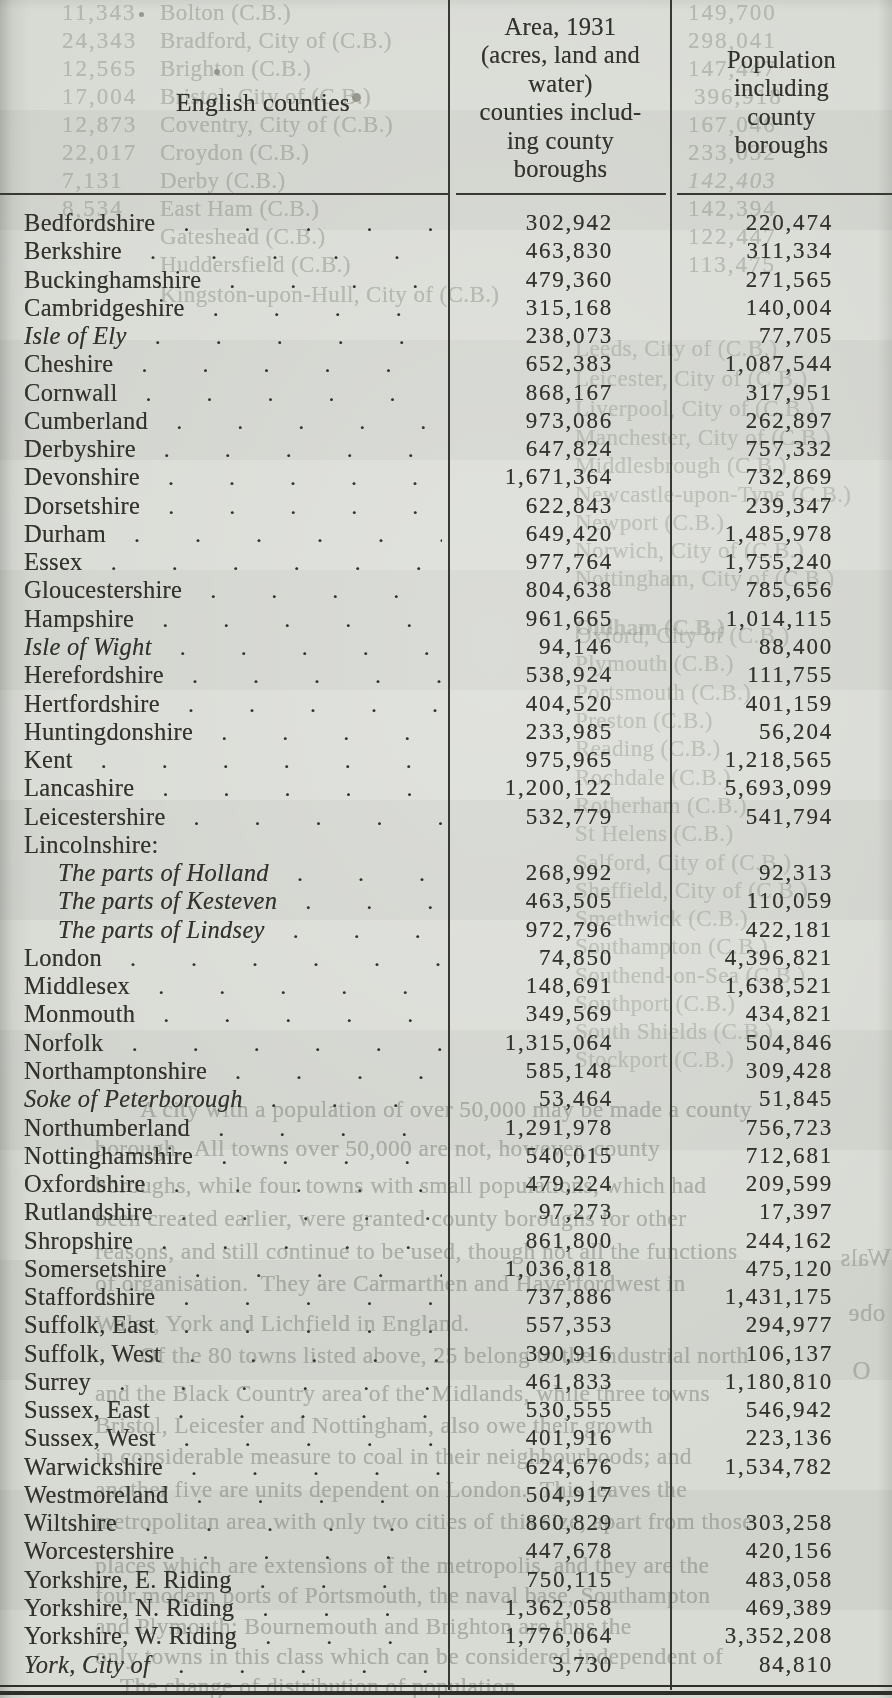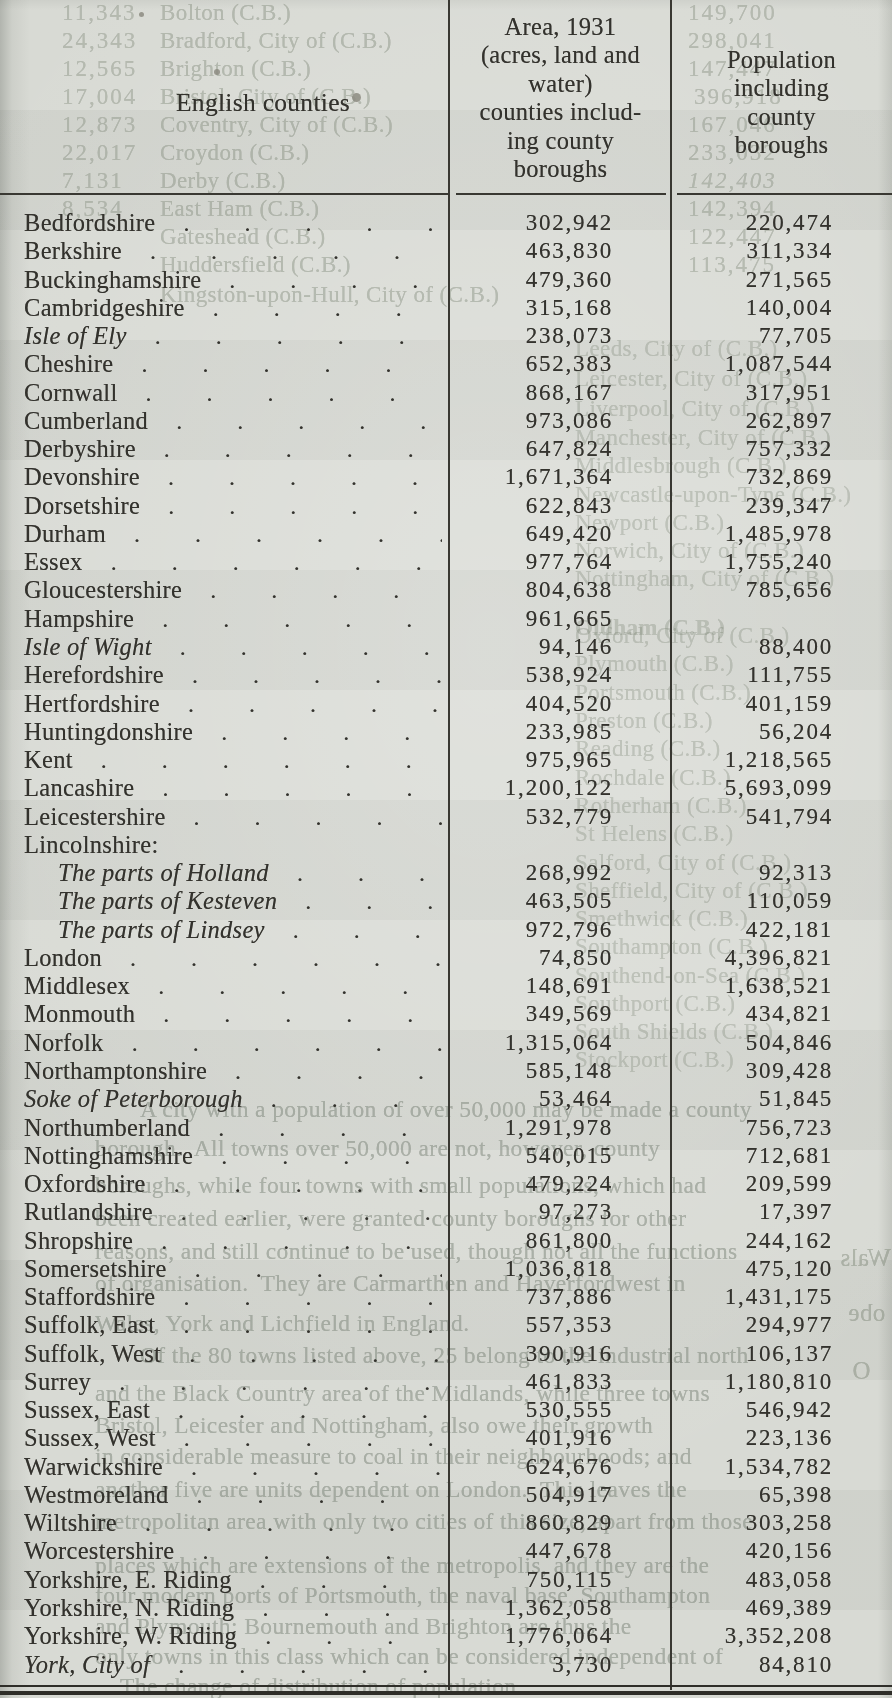--- a/index.html
+++ b/index.html
@@ -275,20 +275,21 @@
         </div>
         <div class="num area">804,638</div>
         <div class="num pop">785,656</div>
       </div>
       <div class="row">
         <div class="namecell">
           <span class="nm">Hampshire</span>
           <span class="leader">............</span>
         </div>
         <div class="num area">961,665</div>
+        <div class="num pop">1,014,115</div>
       </div>
       <div class="row it">
         <div class="namecell">
           <span class="nm">Isle of Wight</span>
           <span class="leader">............</span>
         </div>
         <div class="num area">94,146</div>
         <div class="num pop">88,400</div>
       </div>
       <div class="row">
@@ -521,21 +522,20 @@
         </div>
         <div class="num area">624,676</div>
         <div class="num pop">1,534,782</div>
       </div>
       <div class="row">
         <div class="namecell">
           <span class="nm">Westmoreland</span>
           <span class="leader">............</span>
         </div>
         <div class="num area">504,917</div>
-        <div class="num pop">65,398</div>
       </div>
       <div class="row">
         <div class="namecell">
           <span class="nm">Wiltshire</span>
           <span class="leader">............</span>
         </div>
         <div class="num area">860,829</div>
         <div class="num pop">303,258</div>
       </div>
       <div class="row">

